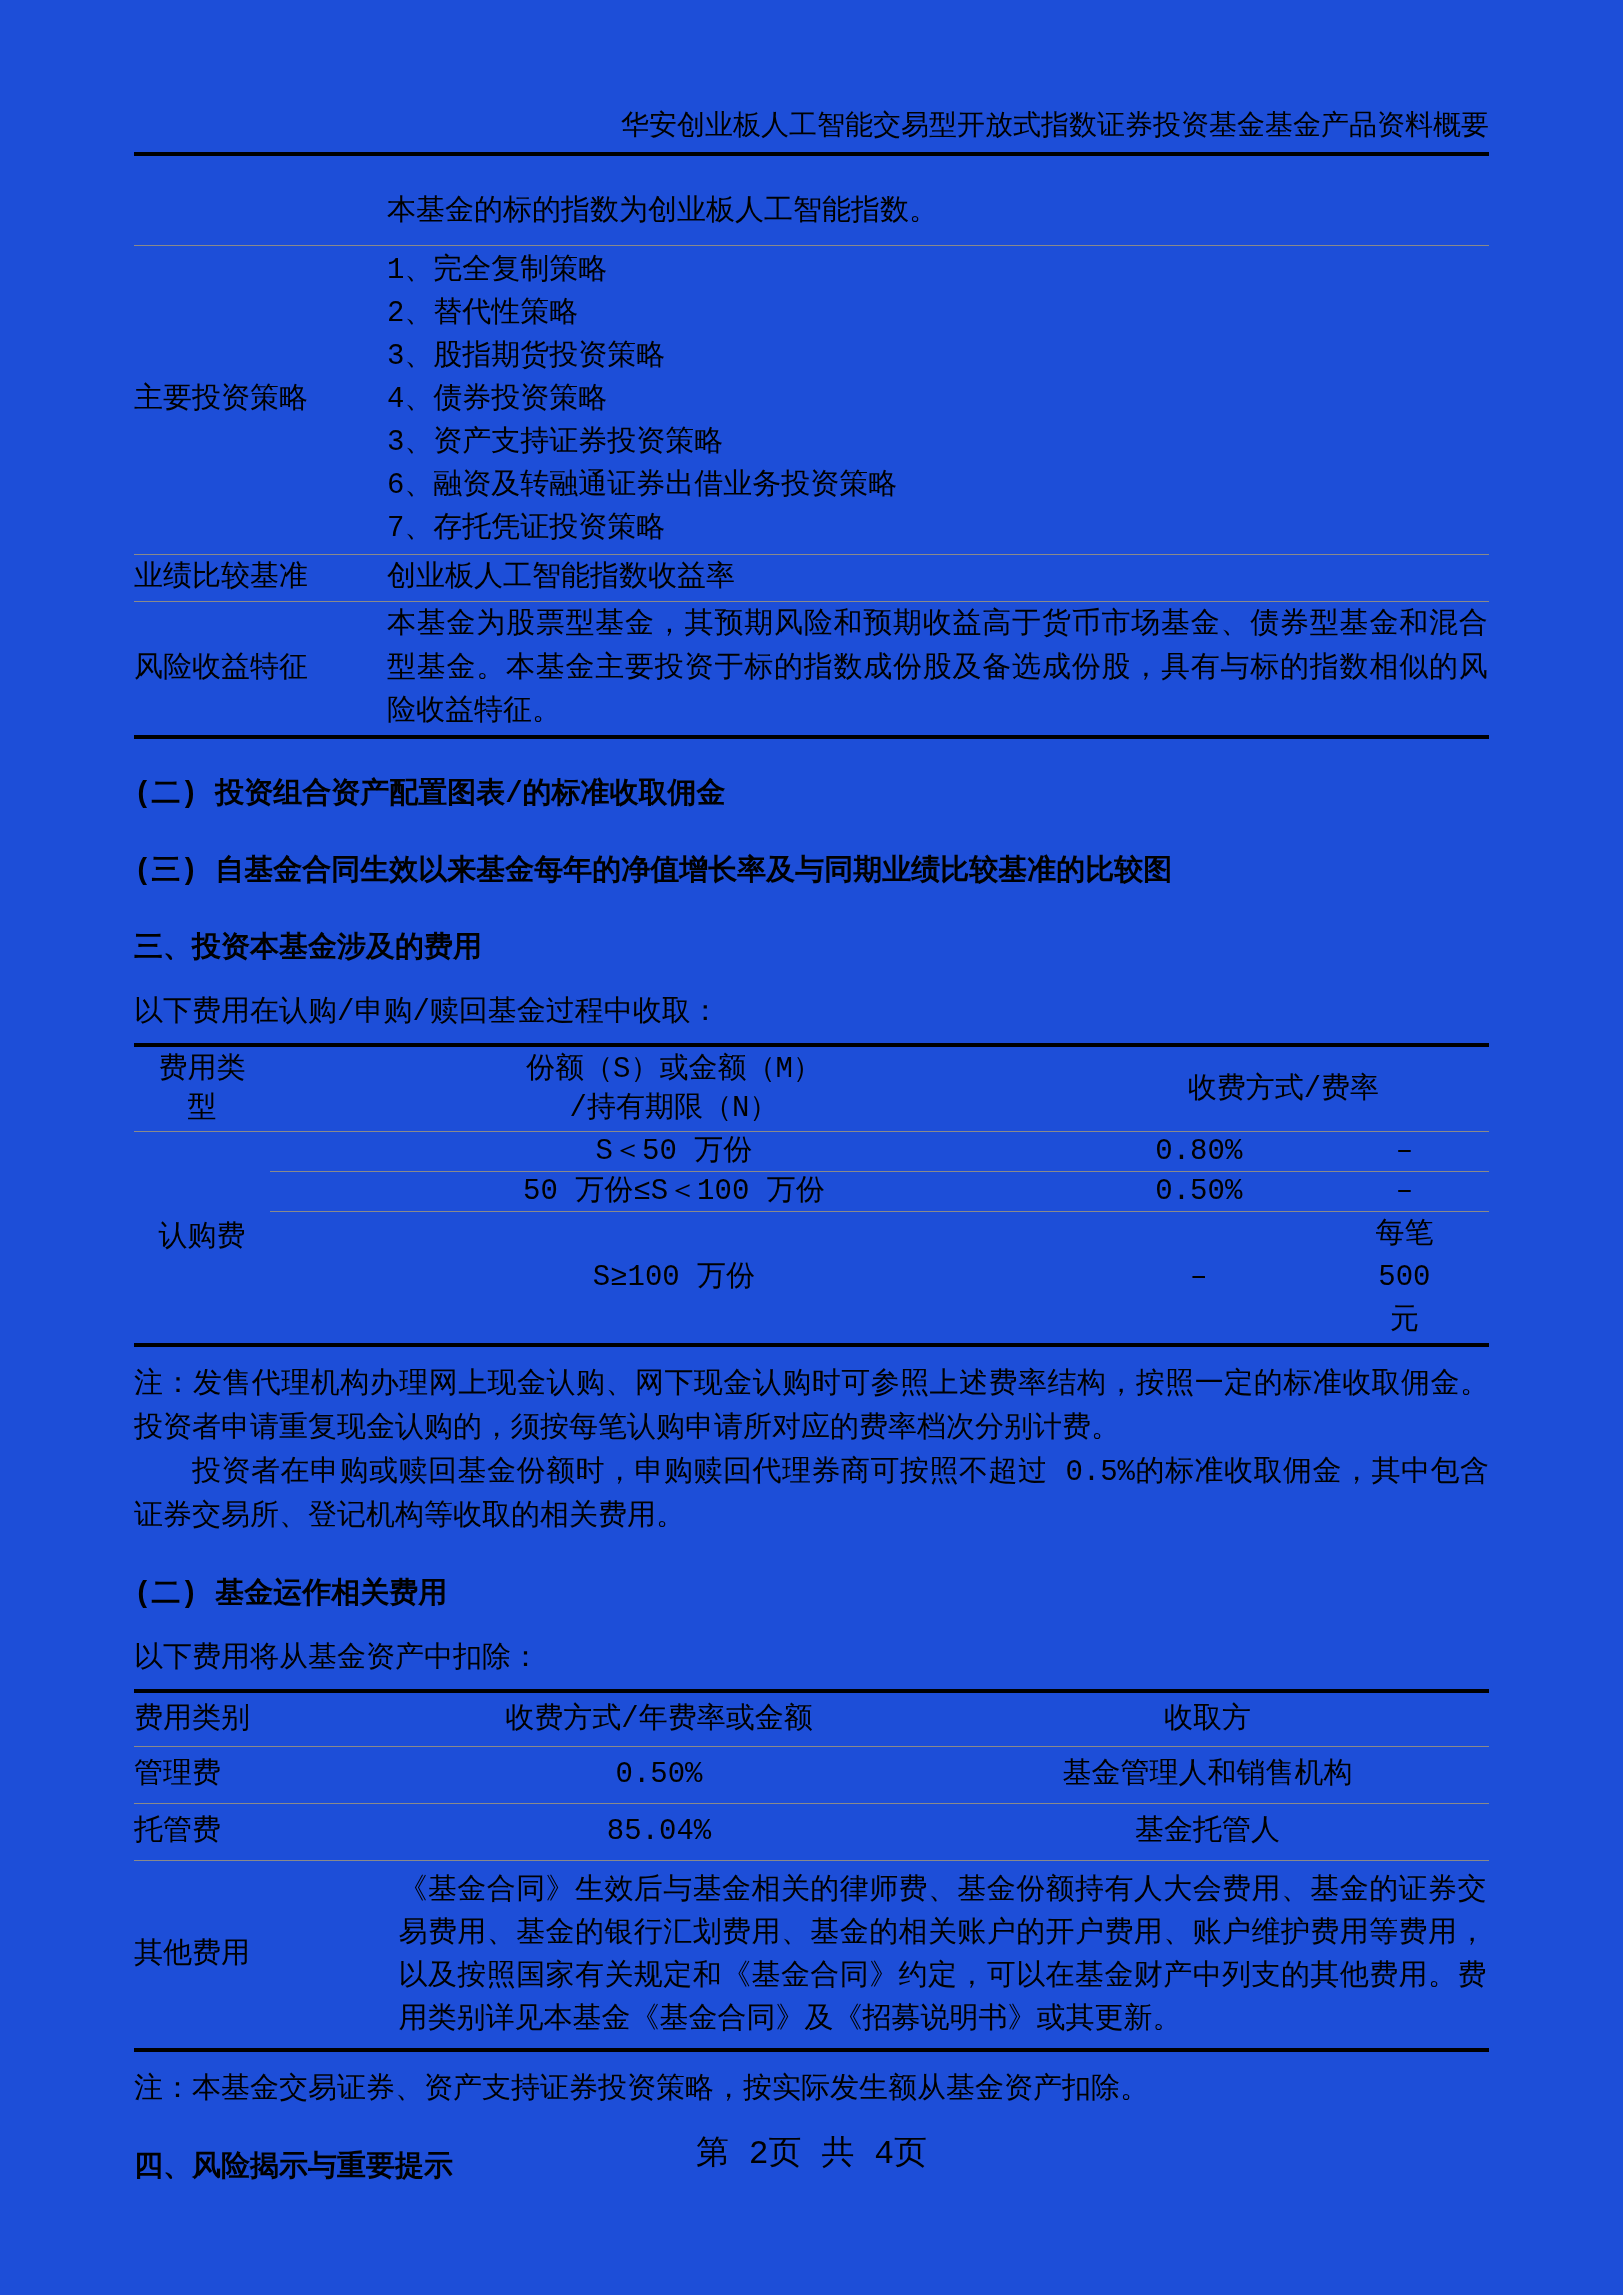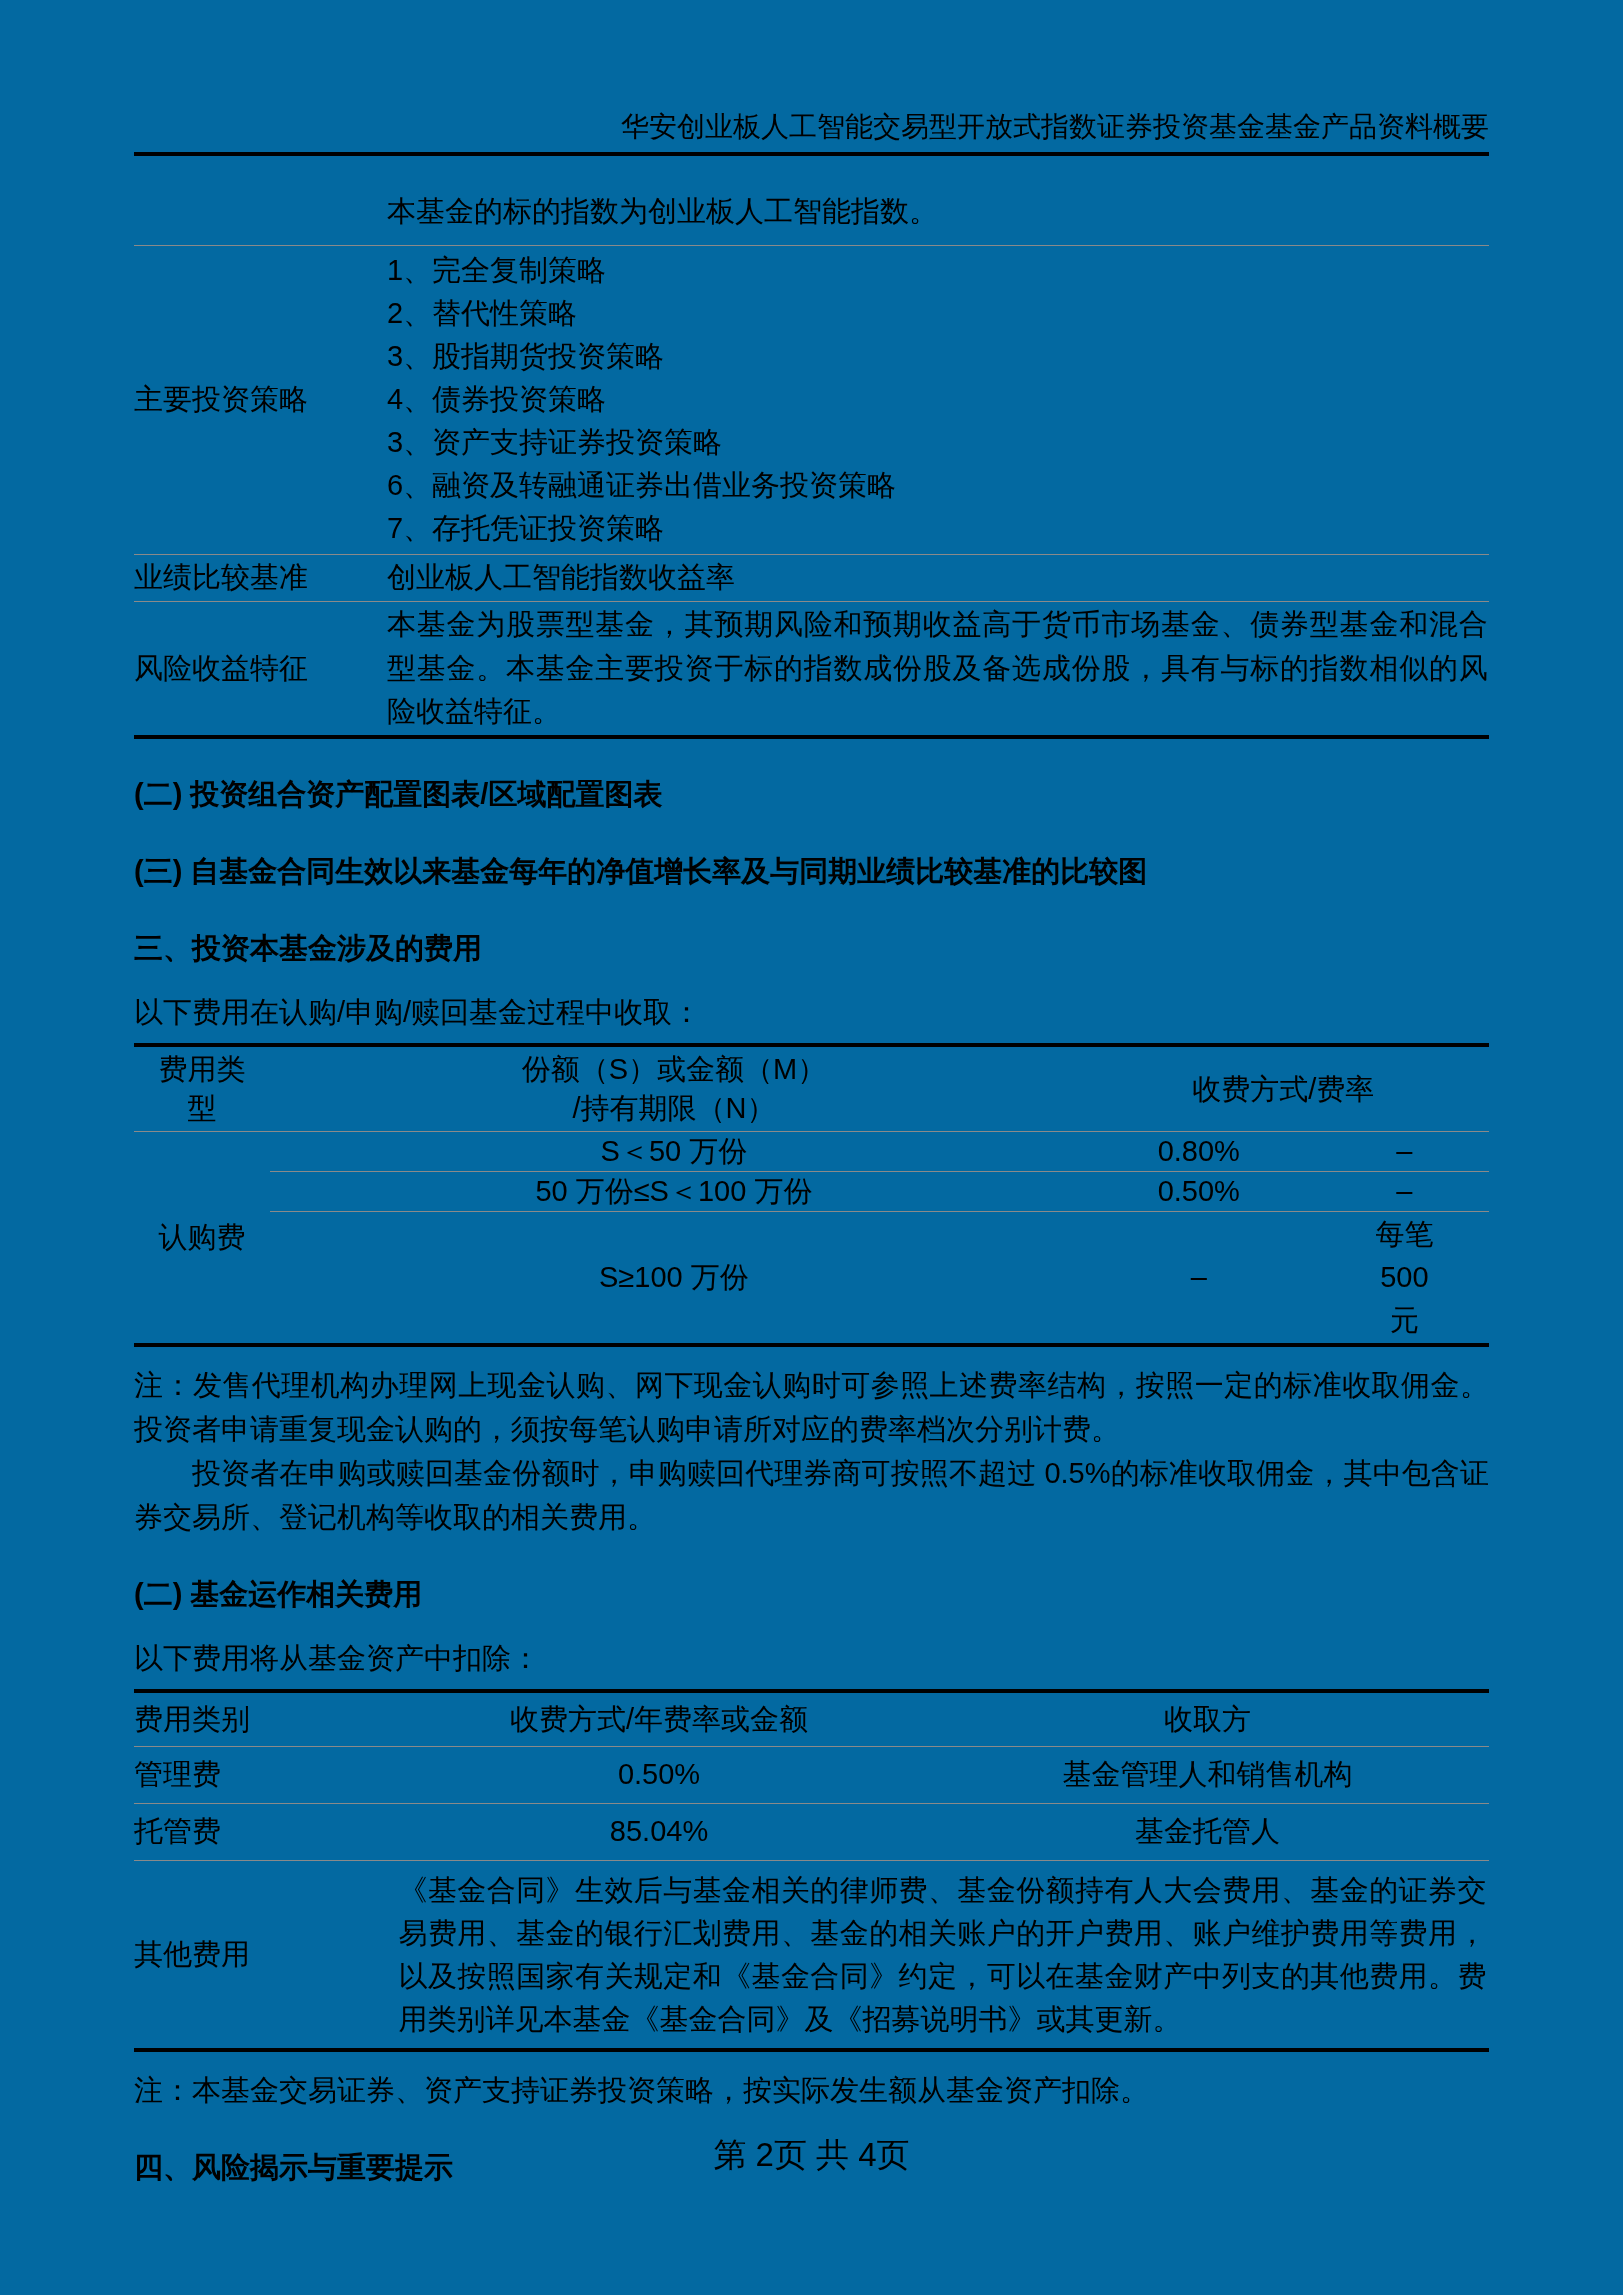--- a/index.html
+++ b/index.html
@@ -1,23 +1,23 @@
 <!DOCTYPE html>
 <html style="font-size:10.5px"><head>
 <meta charset="utf-8">
 <style>
   html, body { margin: 0; padding: 0; background: #e8e8e8; }
   .page {
     position: relative;
     width: 1623px;
     height: 2295px;
     margin: 0 auto;
-    background: #0369a1;
+    background: #1d4ed8;
     color: #000000;
-    font-family: Liberation Sans, sans-serif;
+    font-family: Liberation Mono, monospace;
     font-size: 29px;
     line-height: 1.5;
     box-sizing: border-box;
     padding: 110px 134px 0 134px;
     overflow: hidden;
   }
   .doc-header-title {
     text-align: right;
     font-size: 28px;
     line-height: 34px;
@@ -120,21 +120,21 @@
         <td class="lbl">业绩比较基准</td>
         <td class="content">创业板人工智能指数收益率</td>
       </tr>
       <tr class="last">
         <td class="lbl">风险收益特征</td>
         <td class="content j">本基金为股票型基金，其预期风险和预期收益高于货币市场基金、债券型基金和混合型基金。本基金主要投资于标的指数成份股及备选成份股，具有与标的指数相似的风险收益特征。</td>
       </tr>
     </tbody>
   </table>
 
-  <div class="sec-heading">(二) 投资组合资产配置图表/区域配置图表</div>
+  <div class="sec-heading">(二) 投资组合资产配置图表/的标准收取佣金</div>
   <div class="sec-heading">(三) 自基金合同生效以来基金每年的净值增长率及与同期业绩比较基准的比较图</div>
   <div class="sec-heading">三、投资本基金涉及的费用</div>
   <div class="intro-line">以下费用在认购/申购/赎回基金过程中收取：</div>
 
   <table class="tbl fee-tbl fee1">
     <colgroup>
         <col style="width:136px">
         <col style="width:807px">
         <col style="width:242px">
         <col style="width:169px">

